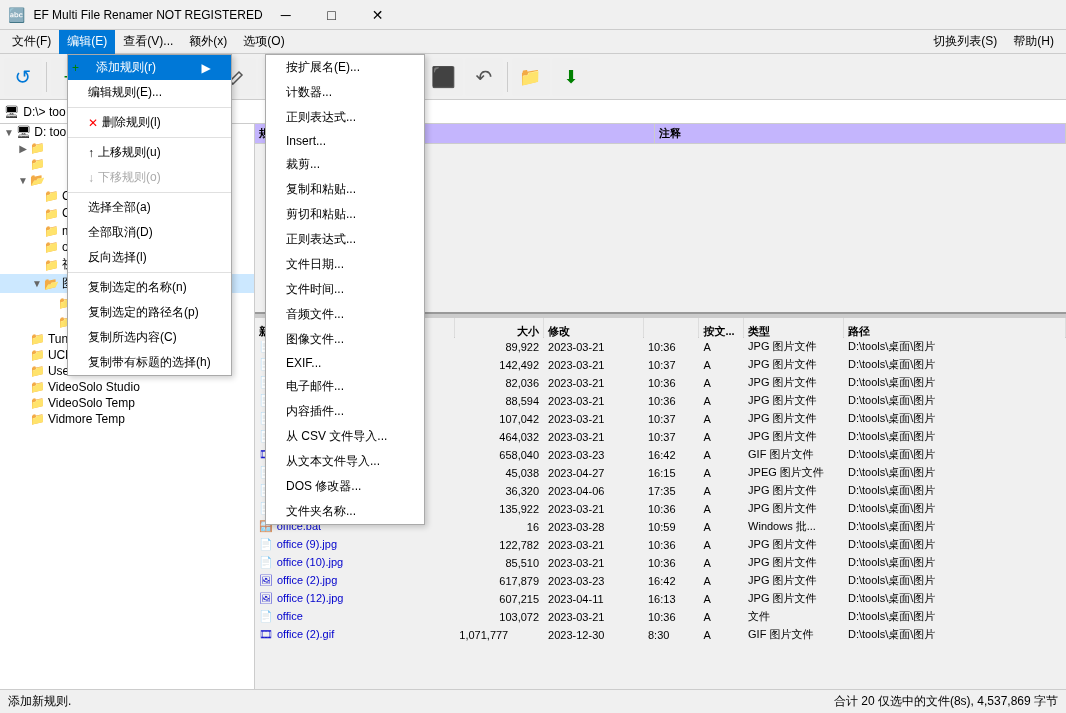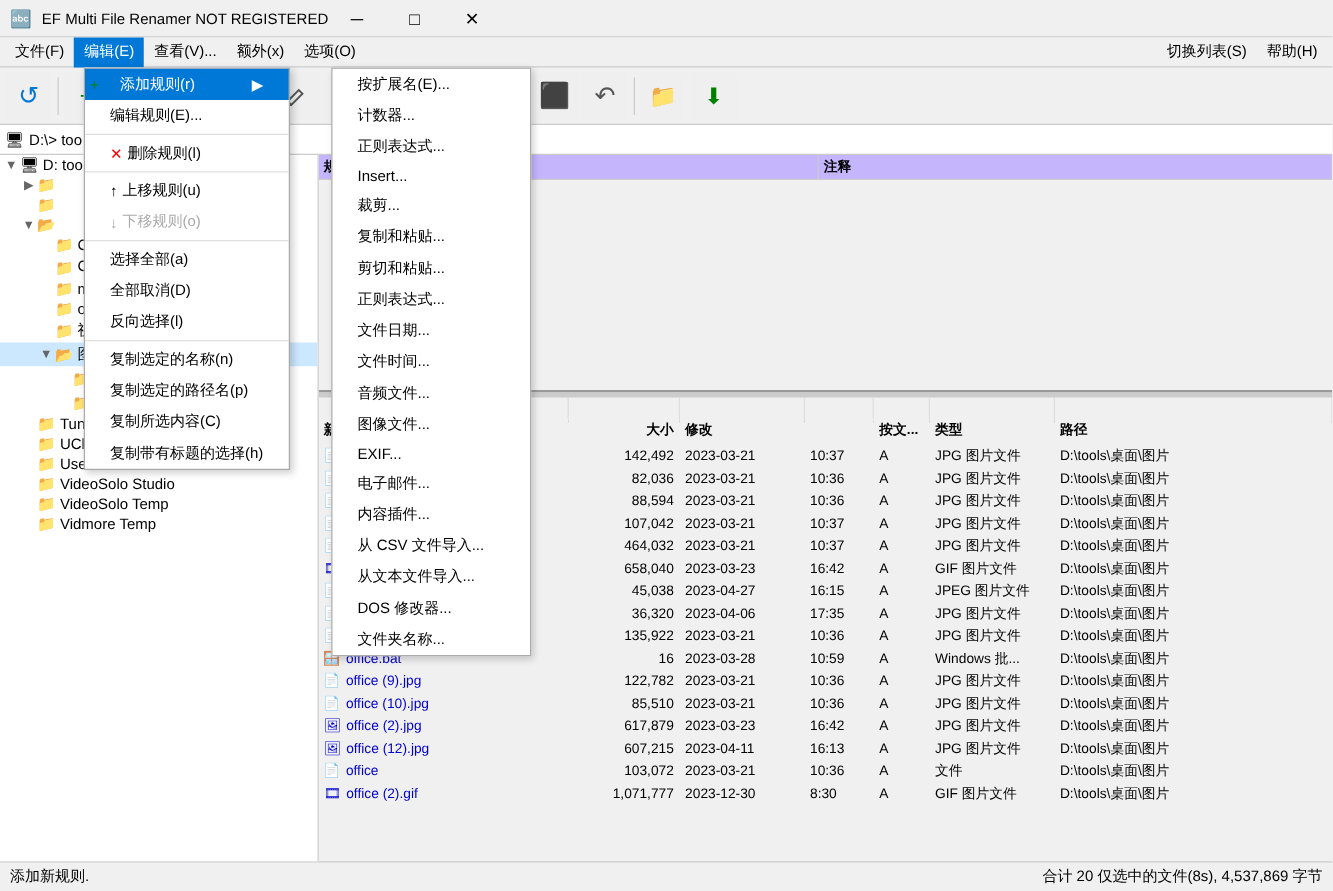--- a/index.html
+++ b/index.html
@@ -35,21 +35,21 @@
     
     
     #right-panel { flex: 1; display: flex; flex-direction: column; overflow: hidden; }
     #rules-area { height: 190px; border-bottom: 2px solid #999; overflow-y: auto; }
     #rules-header { display: flex; background: #c4b5fd; border-bottom: 1px solid #ccc; }
     .rules-col { padding: 2px 4px; border-right: 1px solid #ccc; font-weight: bold; font-size: 11px; }
 
     
     #files-area { flex: 1; overflow: auto; }
     #files-table { width: 100%; border-collapse: collapse; font-size: 11px; }
-    #files-table th { background: #f0f0f0; border-bottom: 1px solid #ccc; border-right: 1px solid #ddd; padding: 2px 4px; text-align: left; position: sticky; top: 16px; white-space: nowrap; }
+    #files-table th { background: #f0f0f0; border-bottom: 1px solid #ccc; border-right: 1px solid #ddd; padding: 2px 4px; text-align: left; position: sticky; top: 4px; white-space: nowrap; }
     #files-table td { border-bottom: 1px solid #f0f0f0; border-right: 1px solid #f0f0f0; padding: 1px 4px; white-space: nowrap; }
     .col-newname { color: #0000cc; }
 
     
     #status-bar { height: 24px; background: #f0f0f0; border-top: 1px solid #ccc; display: flex; align-items: center; padding: 0 8px; font-size: 12px; }
     #status-bar .status-left { flex: 1; }
     #status-bar .status-right { }
 
     
     ::-webkit-scrollbar { width: 12px; height: 12px; }
@@ -406,21 +406,21 @@
               <td class="col-newname text-blue" style="color: rgb(0, 0, 204);"><span style="margin-right: 4px;">📄</span><span>office</span></td>
               <td style="text-align: right;">103,072</td>
               <td>2023-03-21</td>
               <td>10:36</td>
               <td>A</td>
               <td>文件</td>
               <td>D:\tools\桌面\图片</td>
             </tr>
             <tr>
               <td class="col-newname text-blue" style="color: rgb(0, 0, 204);"><span style="margin-right: 4px;">🎞</span><span>office (2).gif</span></td>
-              <td style="text-align: right;">1,071,777</td>
+              <td style="text-align: left;">1,071,777</td>
               <td>2023-12-30</td>
               <td>8:30</td>
               <td>A</td>
               <td>GIF 图片文件</td>
               <td>D:\tools\桌面\图片</td>
             </tr>
           </tbody>
       </table>
     </div>
   </div>

